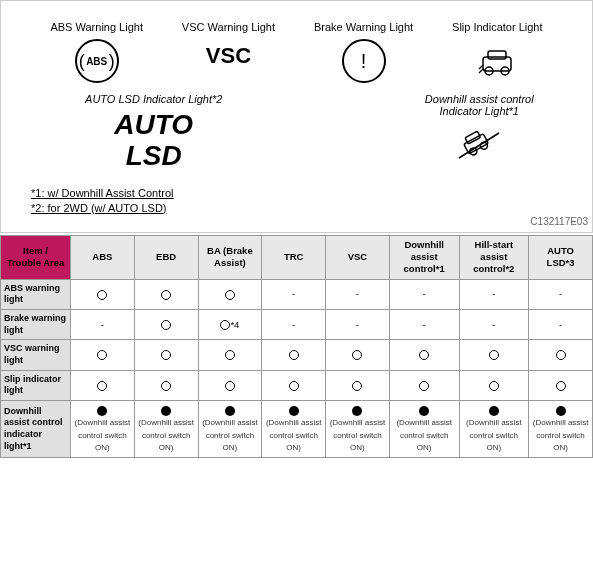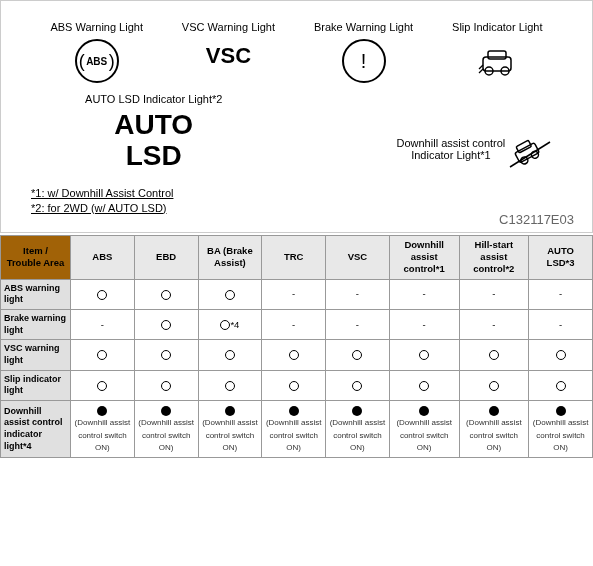--- a/index.html
+++ b/index.html
@@ -98,21 +98,21 @@
     }
 
     .auto-lsd-text {
       font-size: 28px;
       font-weight: bold;
       line-height: 1.1;
     }
 
     .downhill-section {
       display: flex;
-      flex-direction: row;
+      flex-direction: column;
       align-items: center;
       margin-left: 80px;
     }
 
     .downhill-label {
       font-size: 11px;
       text-align: center;
       margin-bottom: 6px;
     }
 
@@ -122,22 +122,22 @@
     }
 
     .footnotes p {
       margin-bottom: 3px;
       text-decoration: underline;
     }
 
     .copyright {
       position: absolute;
       bottom: 5px;
-      right: 18px;
-      font-size: 13px;
+      right: 4px;
+      font-size: 10px;
       color: #666;
     }
 
     
     .table-section {
       margin-top: 2px;
     }
 
     table {
       width: 100%;
@@ -153,21 +153,21 @@
       line-height: 1.3;
     }
 
     th {
       background: #e8e8e8;
       font-weight: bold;
       font-size: 9.5px;
     }
 
     th.first-col {
-      background: #a16207;
+      background: #be185d;
       text-align: center;
       font-weight: bold;
     }
 
     td.first-col {
       background: #e0e0e0;
       font-weight: bold;
       font-size: 9px;
       text-align: left;
       padding-left: 3px;
@@ -235,21 +235,21 @@
           <circle cx="30" cy="32" r="4" fill="none" stroke="#000" stroke-width="1.5"></circle>
 
           <line x1="4" y1="30" x2="8" y2="26" stroke="#000" stroke-width="1.2"></line>
           <line x1="4" y1="34" x2="8" y2="30" stroke="#000" stroke-width="1.2"></line>
         </svg>
       </div>
     </div>
 
   </div>
 
-  <div style="display:flex; align-items:flex-end; margin-top:5px;">
+  <div style="display:flex; align-items:flex-start; margin-top:5px;font-style:italic;">
 
     <div class="auto-lsd-section" style="flex:1; text-align:center; padding-left:40px;">
       <div class="auto-lsd-label">AUTO LSD Indicator Light*2</div>
       <div class="auto-lsd-text">AUTO<br>LSD</div>
     </div>
 
     <div class="downhill-section" style="flex:1; text-align:center; padding-top:0;">
       <div class="downhill-label">
         Downhill assist control<br>Indicator Light*1
       </div>
@@ -331,21 +331,21 @@
         <td><span class="open-circle"></span></td>
         <td><span class="open-circle"></span></td>
         <td><span class="open-circle"></span></td>
         <td><span class="open-circle"></span></td>
         <td><span class="open-circle"></span></td>
         <td><span class="open-circle"></span></td>
         <td><span class="open-circle"></span></td>
         <td><span class="open-circle"></span></td>
       </tr>
       <tr>
-        <td class="first-col">Downhill assist control indicator light*4</td>
+        <td class="first-col">Downhill assist control indicator light*1</td>
         <td><span class="dot-circle"></span><br><span class="sub-note">(Downhill assist control switch ON)</span></td>
         <td><span class="dot-circle"></span><br><span class="sub-note">(Downhill assist control switch ON)</span></td>
         <td><span class="dot-circle"></span><br><span class="sub-note">(Downhill assist control switch ON)</span></td>
         <td><span class="dot-circle"></span><br><span class="sub-note">(Downhill assist control switch ON)</span></td>
         <td><span class="dot-circle"></span><br><span class="sub-note">(Downhill assist control switch ON)</span></td>
         <td><span class="dot-circle"></span><br><span class="sub-note">(Downhill assist control switch ON)</span></td>
         <td><span class="dot-circle"></span><br><span class="sub-note">(Downhill assist control switch ON)</span></td>
         <td><span class="dot-circle"></span><br><span class="sub-note">(Downhill assist control switch ON)</span></td>
       </tr>
     </tbody>

